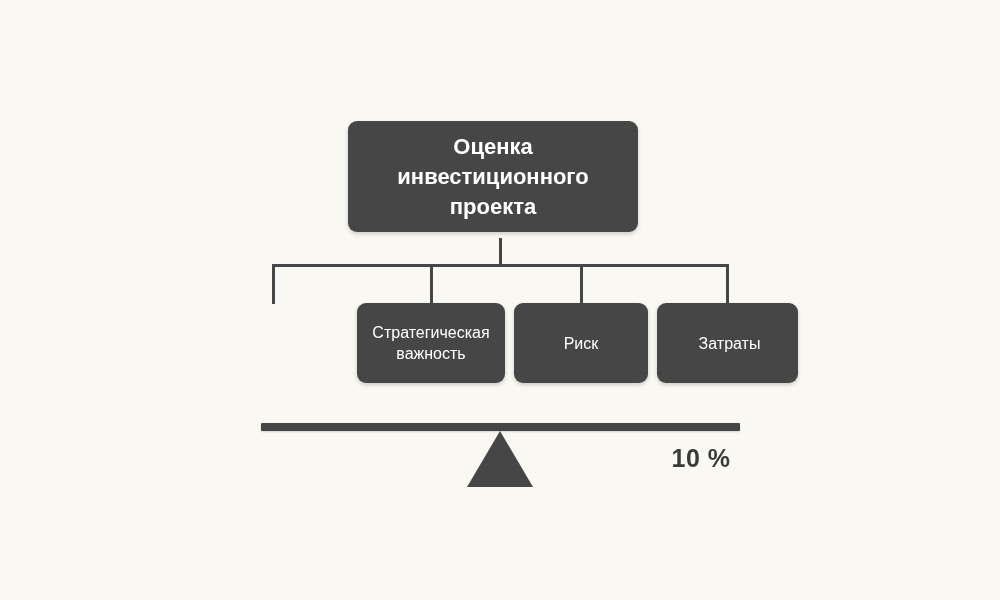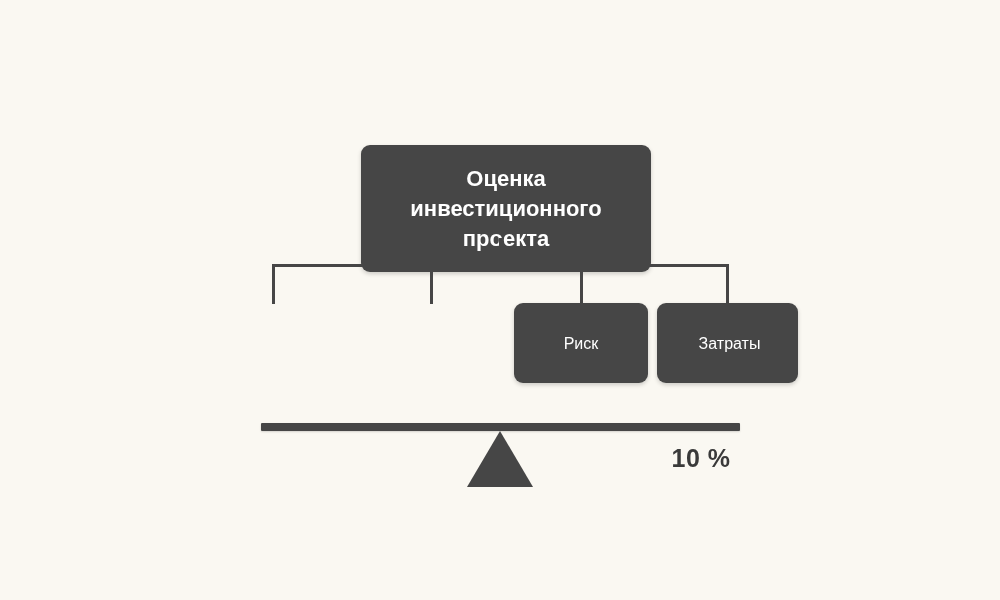--- a/index.html
+++ b/index.html
@@ -21,29 +21,28 @@
     border-radius: 9px;
     color: #ffffff;
     display: flex;
     align-items: center;
     justify-content: center;
     text-align: center;
     box-shadow: 0 2px 4px rgba(0,0,0,0.18);
     box-sizing: border-box;
   }
   .root-node {
-    left: 361px;
+    left: 348px;
     top: 121px;
     width: 290px;
-    height: 127px;
+    height: 111px;
     font-size: 22px;
     font-weight: 600;
     line-height: 30px;
     padding: 0 45px;
-    margin-top: 24px;
   }
   .child-node {
     top: 303px;
     height: 80px;
     font-size: 16px;
     font-weight: 400;
     line-height: 21px;
     padding: 0 8px;
   }
   .child-node.n1 { left: 200px; width: 147px; }
@@ -104,20 +103,23 @@
   </div>
 
   <div class="connector stem"></div>
   <div class="connector hline"></div>
   <div class="connector drop d1"></div>
   <div class="connector drop d2"></div>
   <div class="connector drop d3"></div>
   <div class="connector drop d4"></div>
 
 
+  <div class="node child-node n2">
+    <span>Стратегическая важность</span>
+  </div>
 
   <div class="node child-node n3">
     <span>Риск</span>
   </div>
 
   <div class="node child-node n4">
     <span>Затраты</span>
   </div>
 
   <div class="beam"></div>

